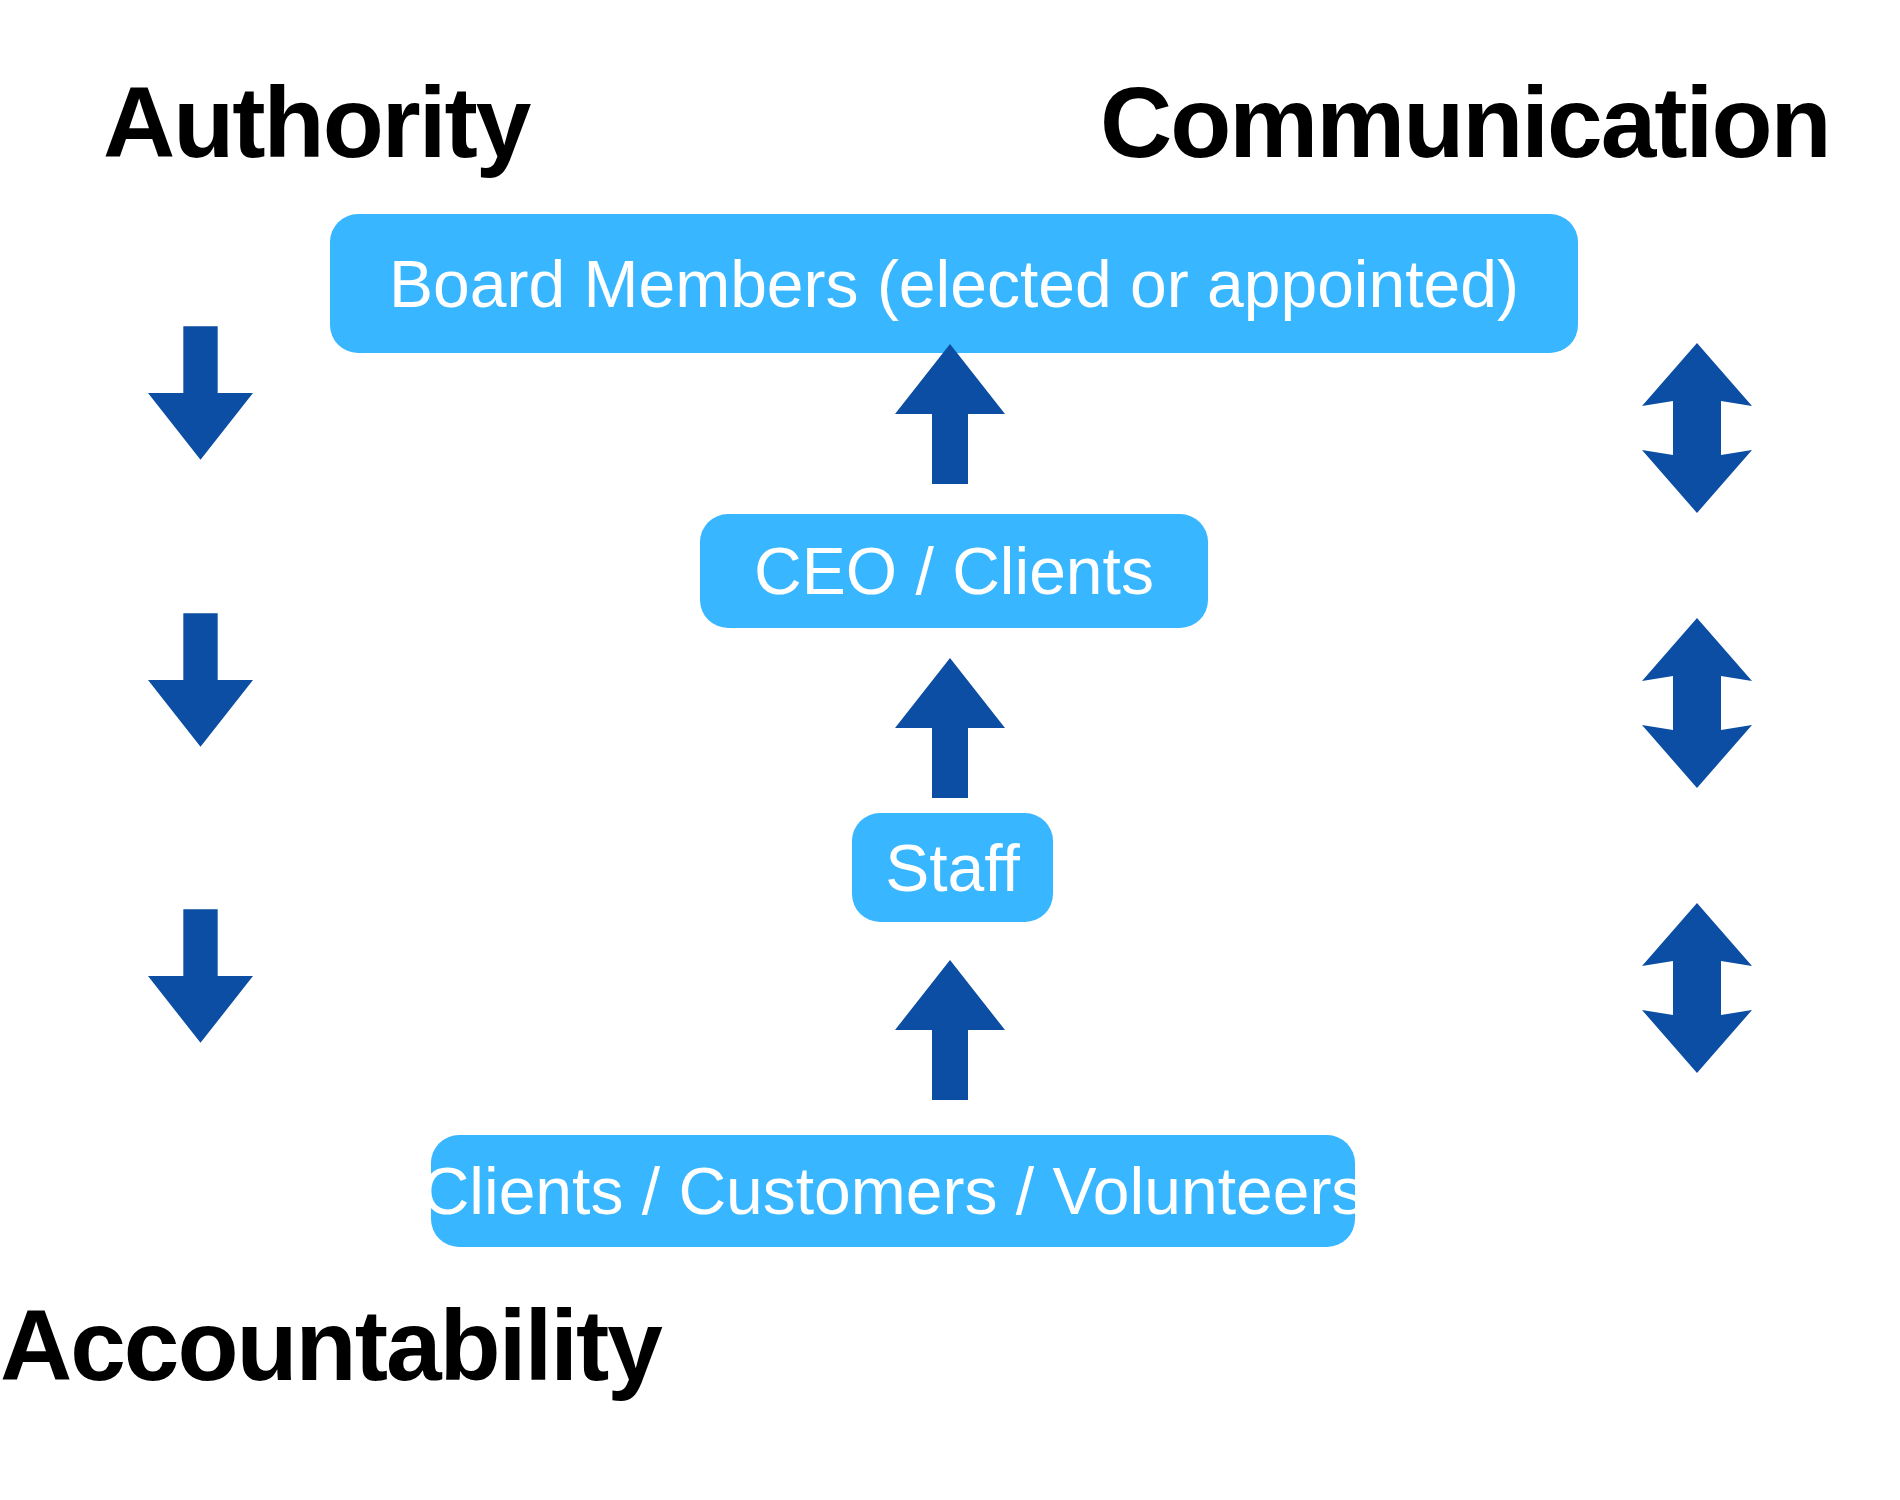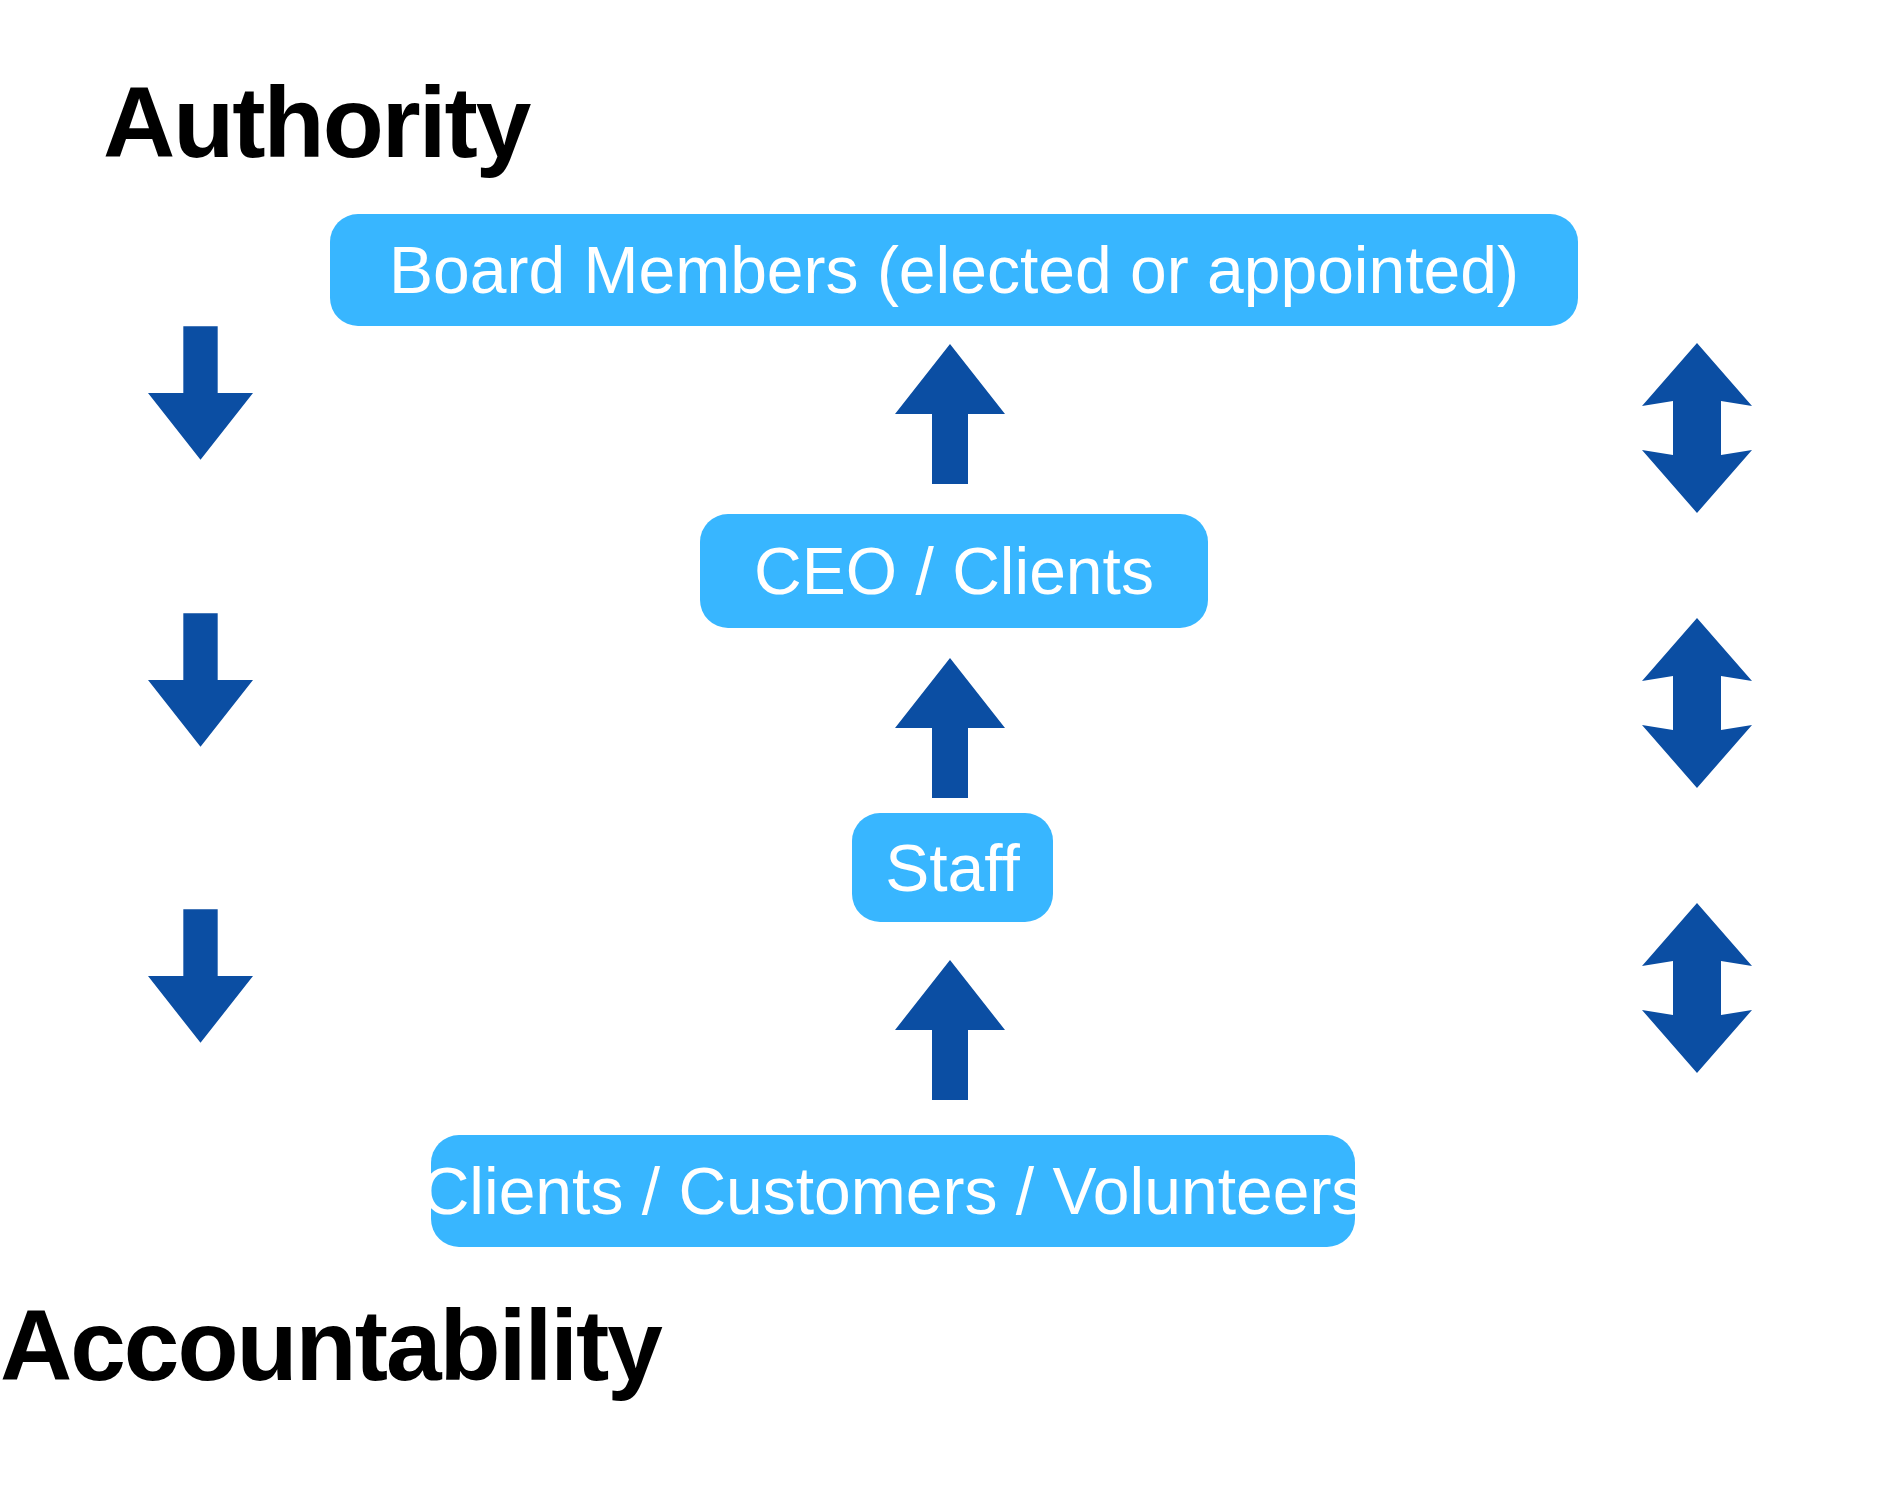--- a/index.html
+++ b/index.html
@@ -26,21 +26,21 @@
   .pill {
     position:absolute;
     background:var(--box-color,#38B6FF);
     color:var(--box-text-color,#fff);
     border-radius:28px;
     display:flex; align-items:center; justify-content:center;
     font-size:66px;
     line-height:1;
     white-space:nowrap;
   }
-  .pill-board   { left:330px;  top:214px;  width:1248px; height:112px; }
+  .pill-board   { left:330px;  top:214px;  width:1248px; height:139px; }
   .pill-ceo     { left:700px;  top:514px;  width:508px;  height:114px; }
   .pill-staff   { left:852px;  top:813px;  width:201px;  height:109px; }
   .pill-clients { left:431px;  top:1135px; width:924px; height:112px; }
   .arrow { position:absolute; }
   .arrow svg { display:block; width:100%; height:100%; }
   .arrow polygon { fill:var(--arrow-color,#0B4EA3); }
   
   .la { left:148px; width:105px; height:140px; }
   .la1 { top:323px; } .la2 { top:610px; } .la3 { top:906px; }
   
@@ -49,20 +49,21 @@
   
   .ra { left:1642px; width:110px; height:170px; }
   .ra1 { top:343px; } .ra2 { top:618px; } .ra3 { top:903px; }
 </style>
 </head>
 <body>
 
 <div class="stage">
 
   <div class="heading heading-authority">Authority</div>
+  <div class="heading heading-communication">Communication</div>
   <div class="heading heading-accountability">Accountability</div>
 
   <div class="pill pill-board">
     <span>Board Members (elected or appointed)</span>
   </div>
   <div class="pill pill-ceo">
     <span>CEO / Clients</span>
   </div>
   <div class="pill pill-staff">
     <span>Staff</span>

